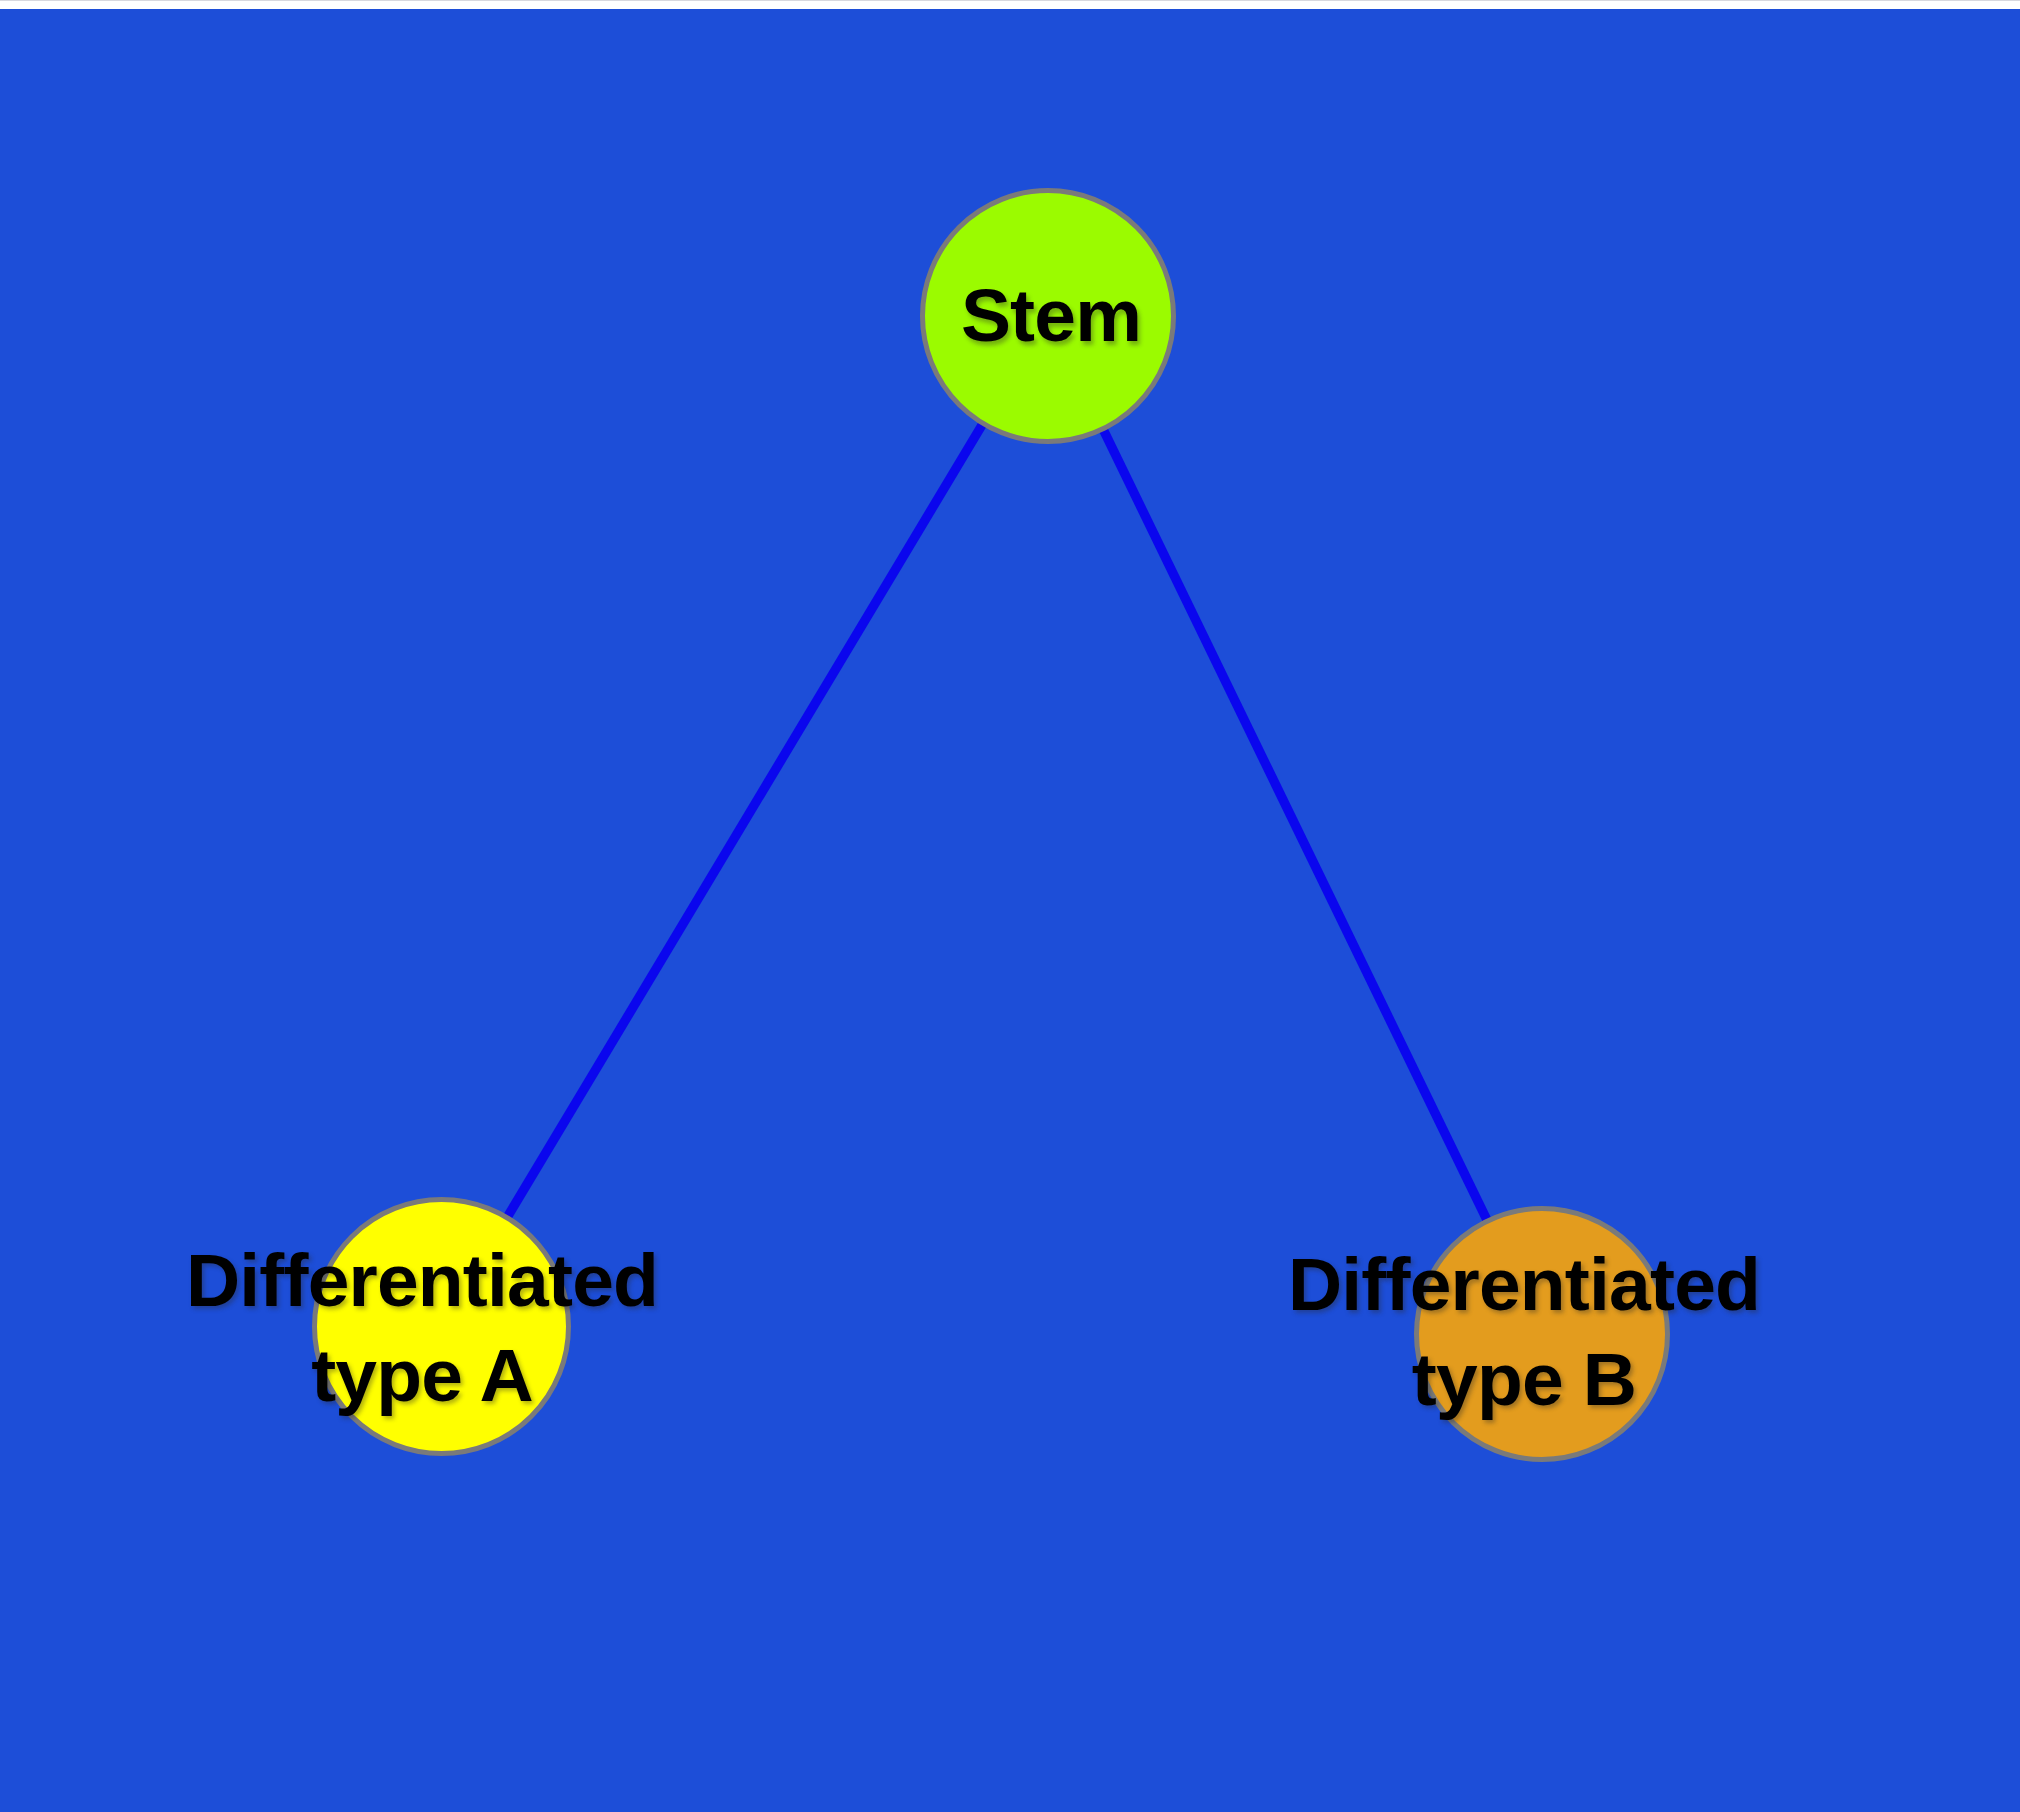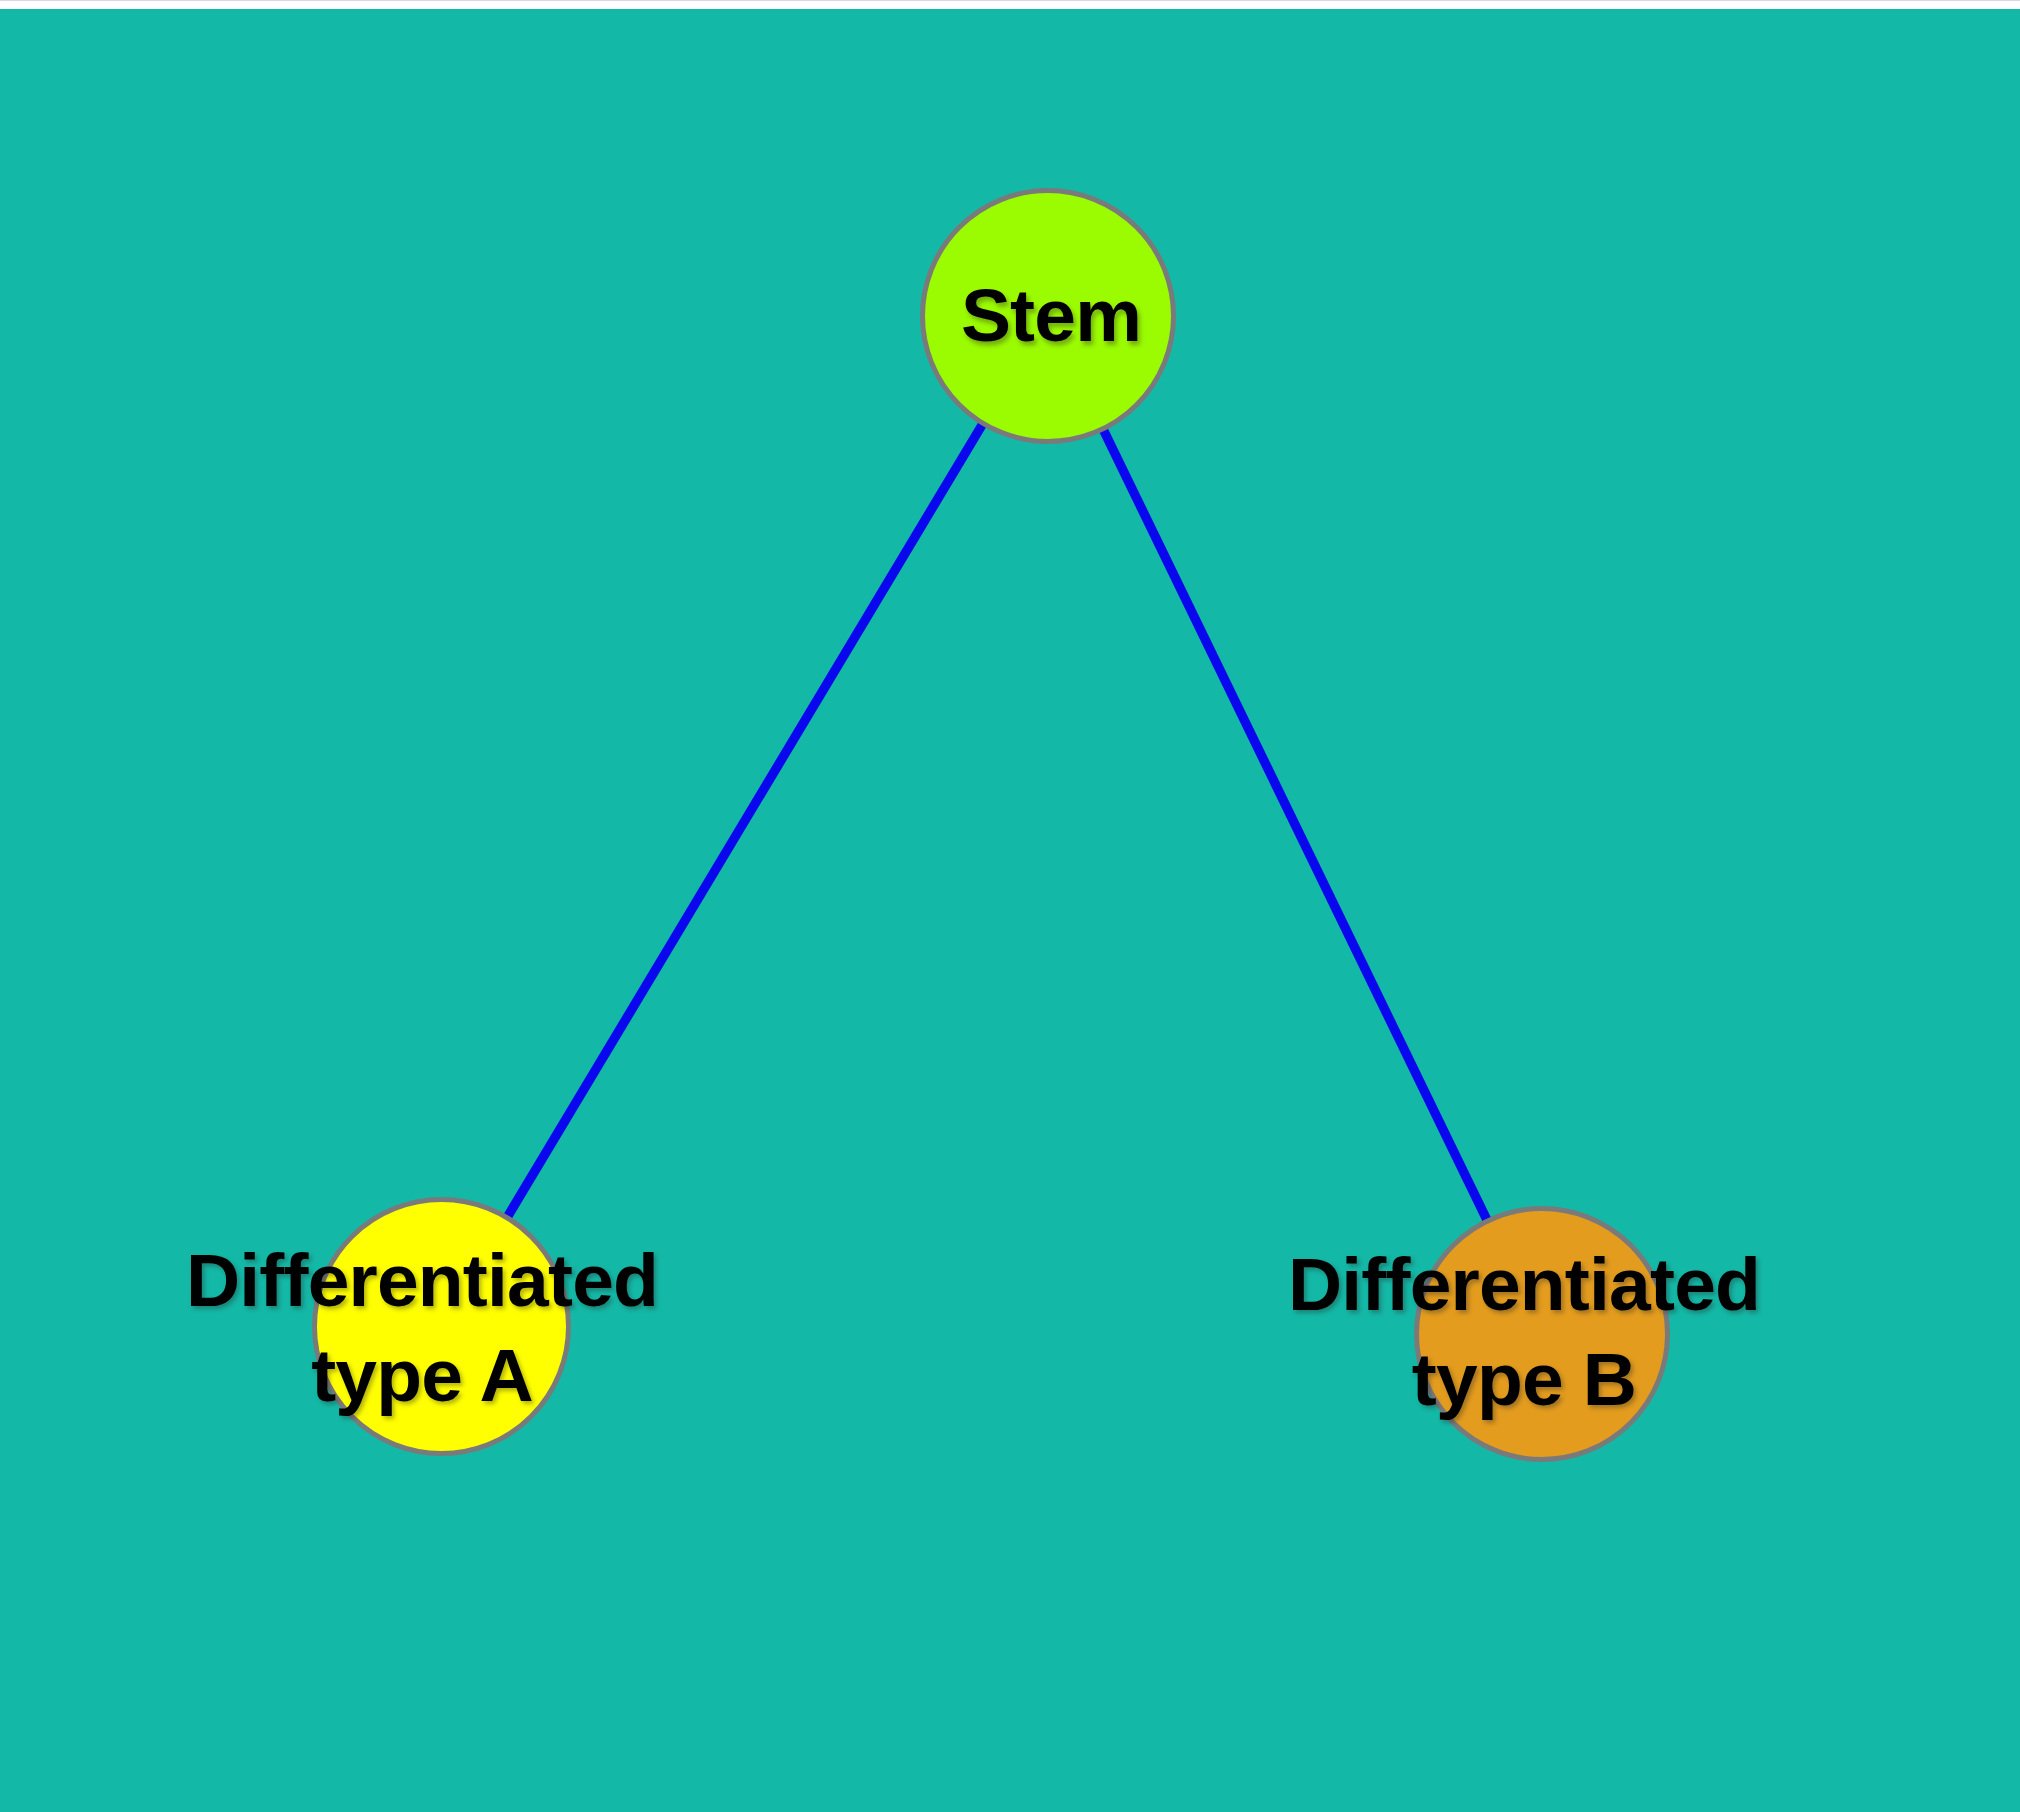--- a/index.html
+++ b/index.html
@@ -15,21 +15,21 @@
   .top-strip {
     position: absolute; top: 0; left: 0; right: 0; height: 7.6px;
     background: #ffffff;
     border-top: 1.7px solid #d8d8de;
     z-index: 3;
   }
 
   
   .plot {
     position: absolute; top: 7.6px; left: 0; right: 0; bottom: 0;
-    background: #14b8a6;
+    background: #1d4ed8;
     z-index: 1;
   }
 
   .edges-layer {
     position: absolute; top: -7.6px; left: 0;
     width: 2021px; height: 1812px;
     z-index: 1;
   }
 
   .node {

